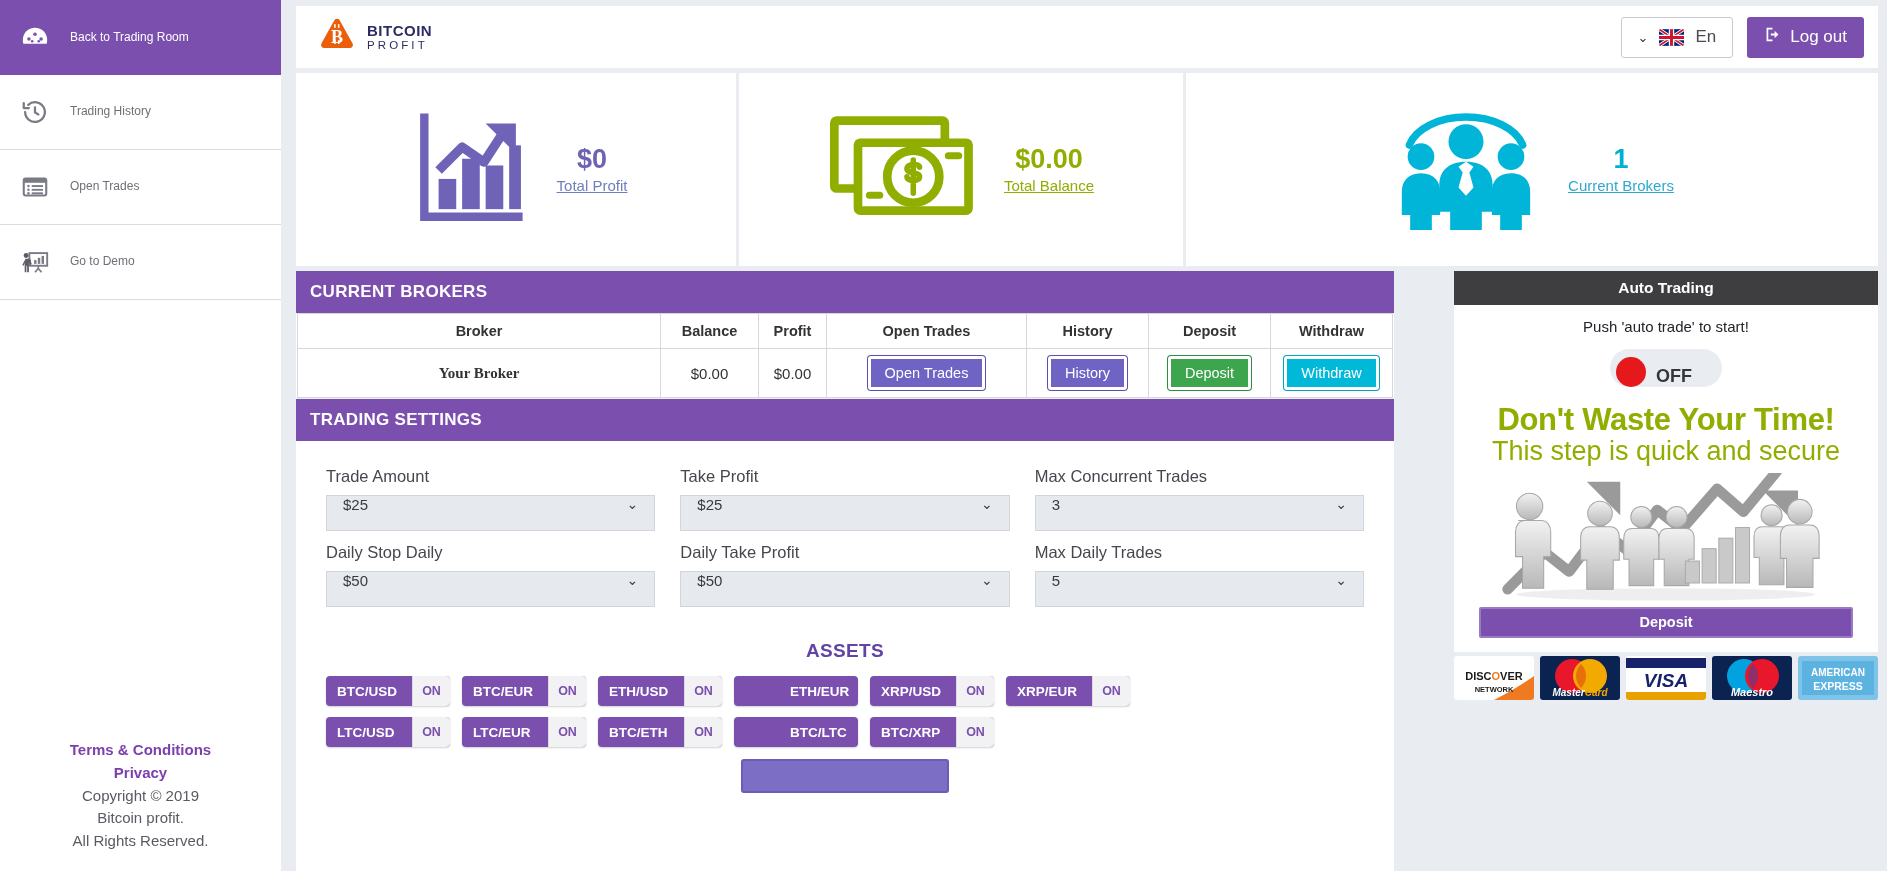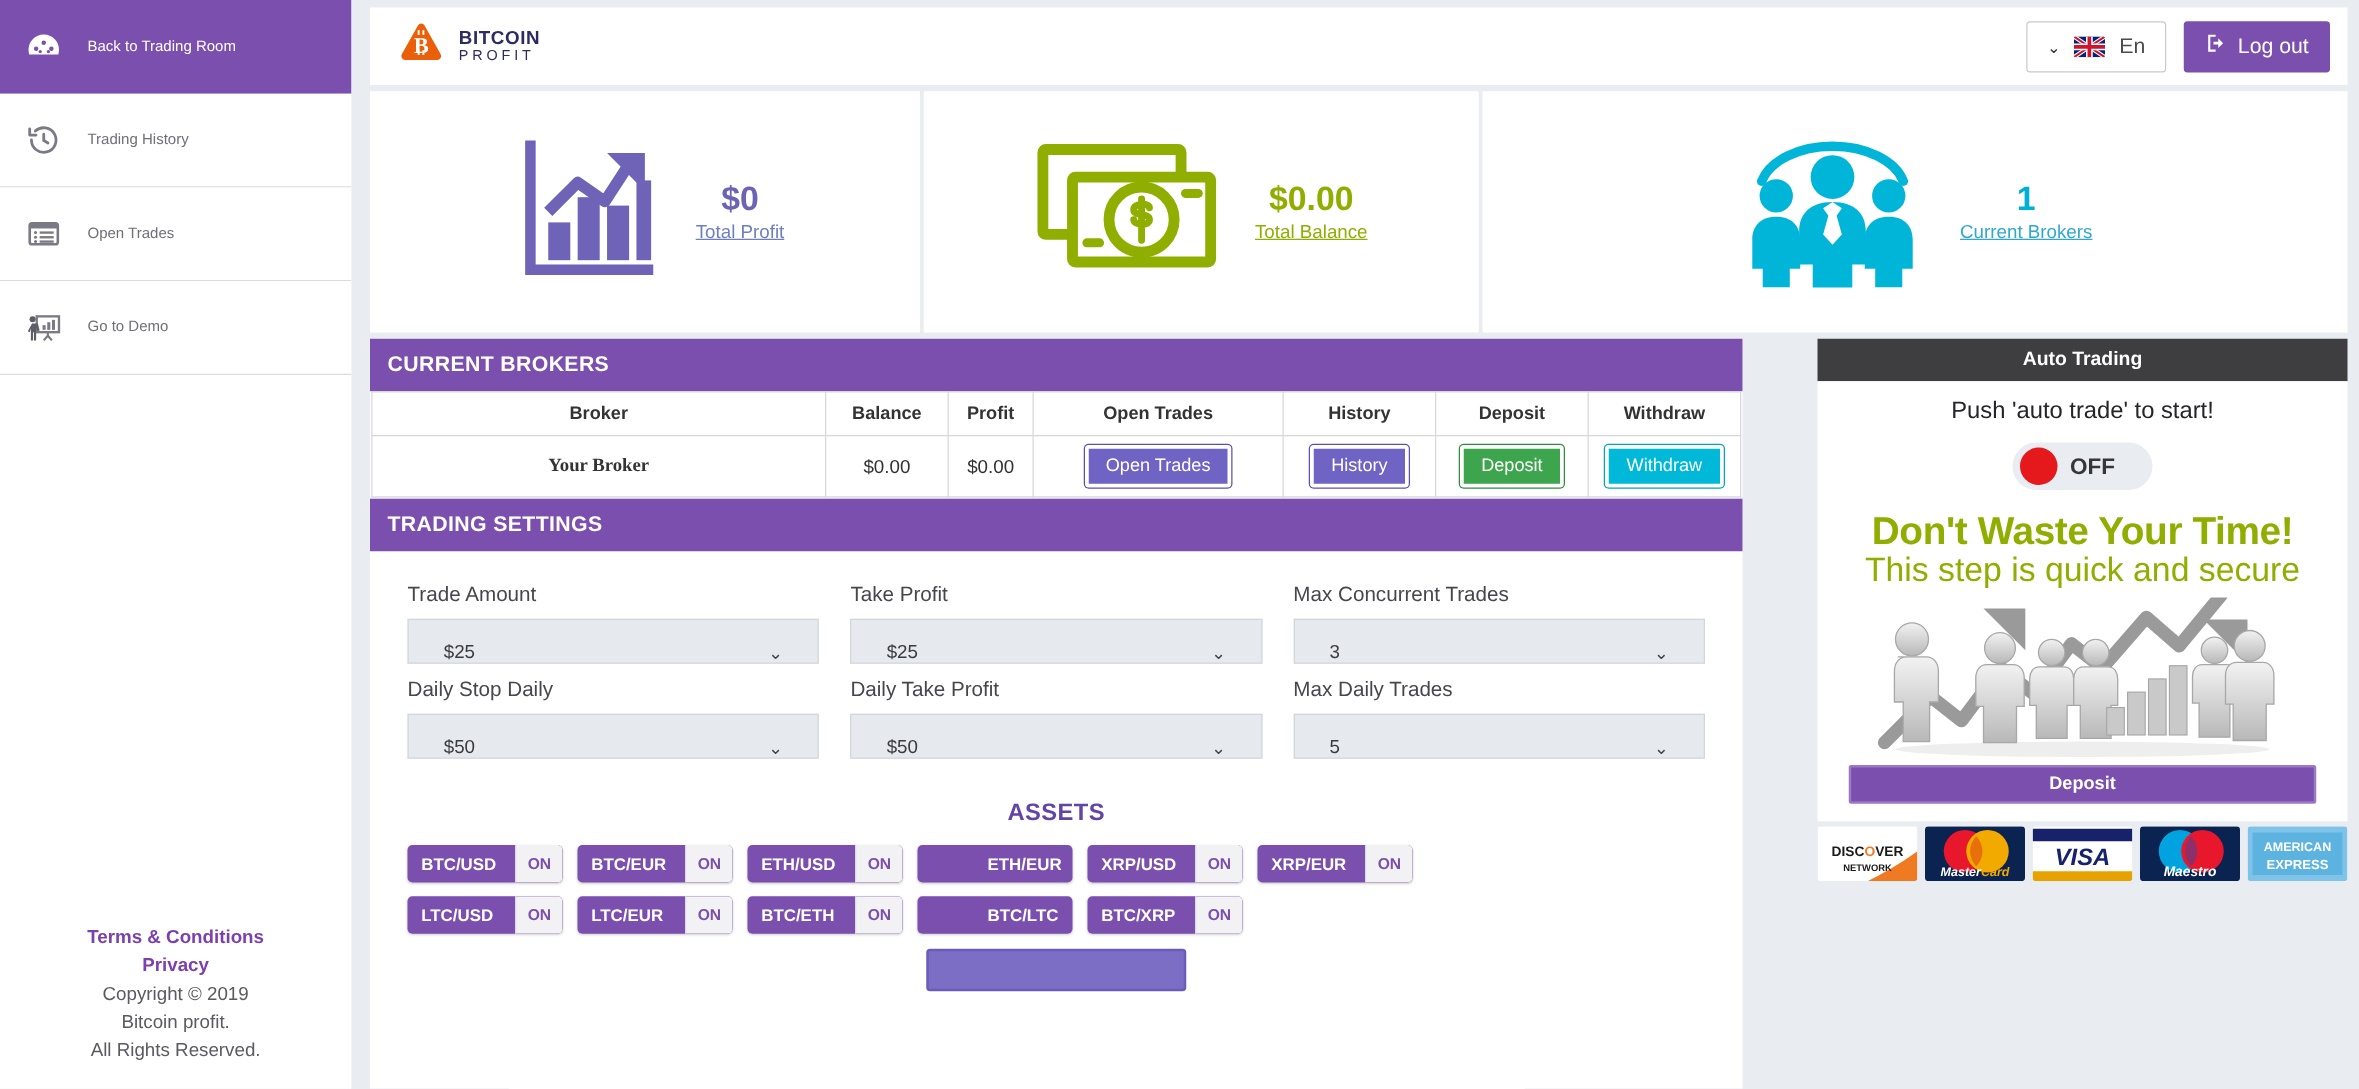--- a/index.html
+++ b/index.html
@@ -104,21 +104,21 @@
   .w-bal { width: 98px; } .w-prof { width: 68px; }
 
   
   .tsettings { position:absolute; left: 15px; top: 399px; width: 1098px; background:#fff; bottom: 0; }
   .ts-body { padding: 26px 30px 0 30px; }
   .frow { display:flex; gap: 25px; margin-bottom: 12px; }
   .fgroup { flex: 1 1 0; }
   .flabel { font-size: 16.5px; color:#46464e; margin-bottom: 9px; }
   .fselect {
     width: 100%; height: 36px; background: #e6e9ee; border: 1px solid #d2d6dc;
-    display:flex; align-items:flex-end; padding: 0 28px; font-size: 15px; color:#3a3a42;
+    display:flex; align-items:flex-start; padding: 0 16px; font-size: 15px; color:#3a3a42;
     cursor:pointer; position: relative;
   }
   .fselect .sc { margin-left:auto; font-size: 14px; color:#444; }
   .assets-title { text-align:center; color:#6244a8; font-weight: bold; font-size: 19px; margin: 33px 0 14px; letter-spacing: .3px; }
   .asset-row { display:flex; gap: 12px; margin-bottom: 11px; }
   .asset {
     display:flex; align-items:center; background:#7b4fae; border-radius: 4px;
     height: 30px; overflow:hidden; cursor:pointer; box-shadow: 0 1px 2px rgba(0,0,0,.18);
   }
   .asset .nm { color:#fff; font-weight:bold; font-size: 13.5px; padding: 0 12px 0 11px; white-space:nowrap; }
@@ -132,25 +132,25 @@
   .save-row { display:flex; justify-content:center; margin-top: 12px; }
   .save-btn {
     width: 208px; height: 34px; background:#7b6ec4; border: 2px solid #6a5cb8;
     border-radius: 3px; cursor:pointer;
   }
 
   
   .rightcol { position:absolute; right: 9px; top: 271px; width: 424px; bottom: 0; }
   .auto-head { background:#3e3e40; color:#fff; text-align:center; font-size: 15.5px; font-weight:bold; padding: 8px 0; }
   .auto-body { background:#fff; padding: 13px 0 0 0; }
-  .auto-push { text-align:center; font-size: 19px; color:#24242a; }
+  .auto-push { text-align:center; font-size: 15px; color:#24242a; }
   .toggle-wrap { display:flex; justify-content:center; margin: 14px 0 10px; }
   .toggle {
     background:#e9ecf1; border-radius: 24px; height: 38px; width: 112px;
-    display:flex; align-items:center; padding: 0 6px; gap: 10px; cursor:pointer;
+    display:flex; align-items:flex-end; padding: 0 6px; gap: 10px; cursor:pointer;
   }
   .toggle .dot { width: 30px; height: 30px; border-radius: 50%; background:#e5191b; }
   .toggle .st { font-weight: bold; font-size: 18px; color:#35353b; }
   .promo { text-align:center; padding: 6px 0 0; }
   .promo .p1 { color:#8fae00; font-weight: bold; font-size: 31px; letter-spacing: -0.3px; line-height: 1.08; }
   .promo .p2 { color:#8fae00; font-size: 27px; line-height: 1.12; }
   .illus { height: 132px; margin: 6px 0 2px; display:flex; align-items:center; justify-content:center; }
   .deposit-wrap { padding: 0 25px 14px; }
   .deposit-btn {
     width: 100%; height: 31px; background:#7b4fae; color:#fff; font-weight:bold;

